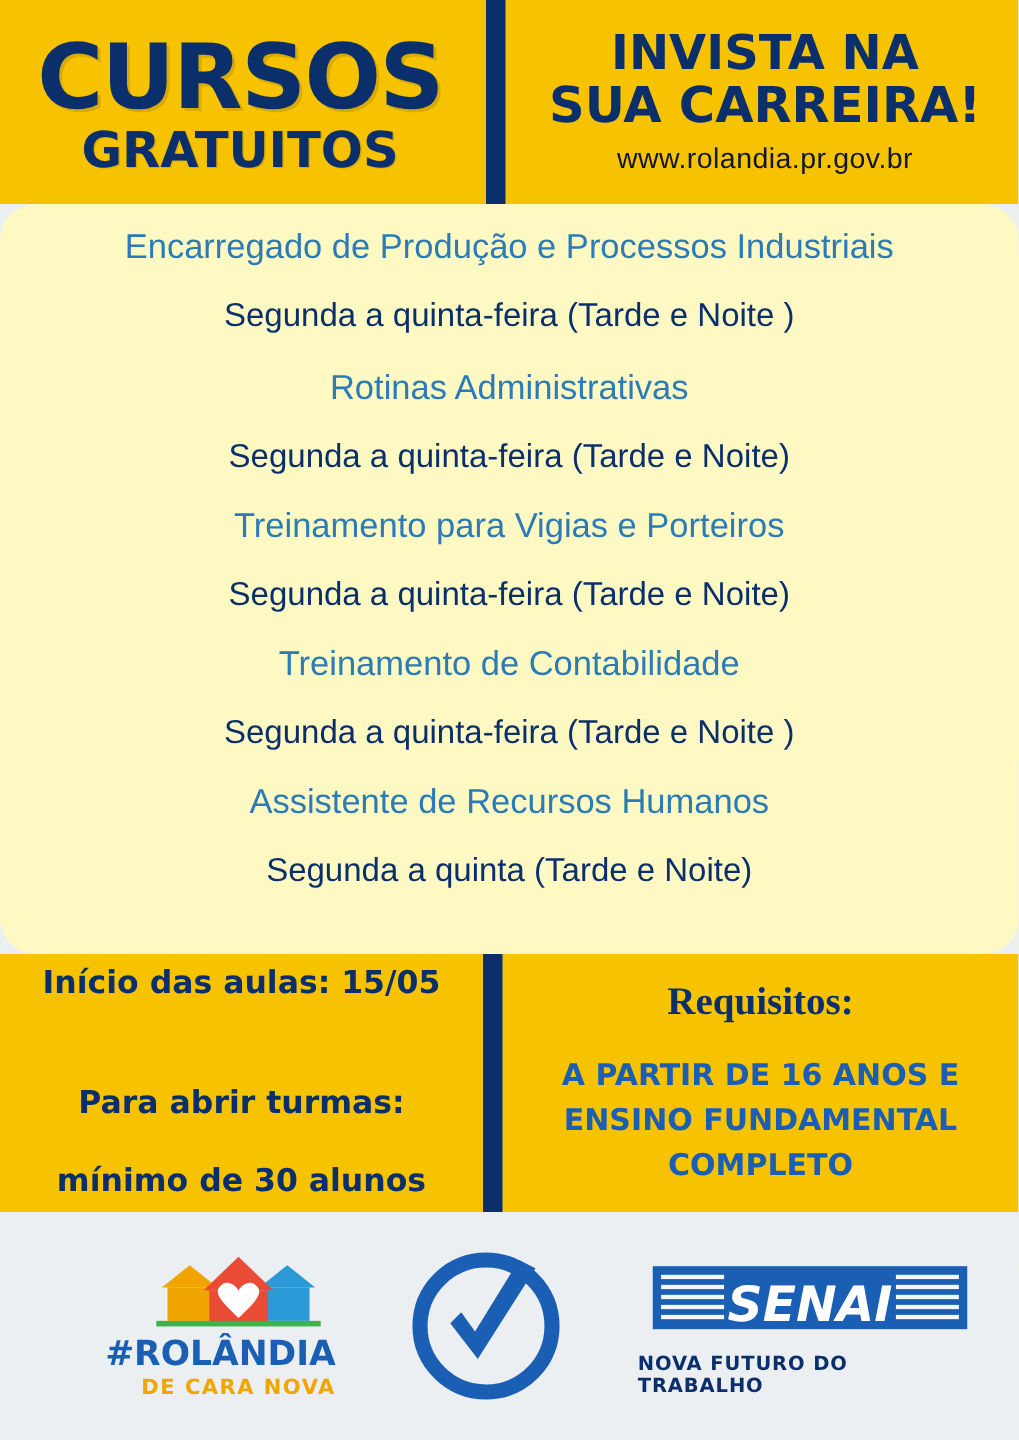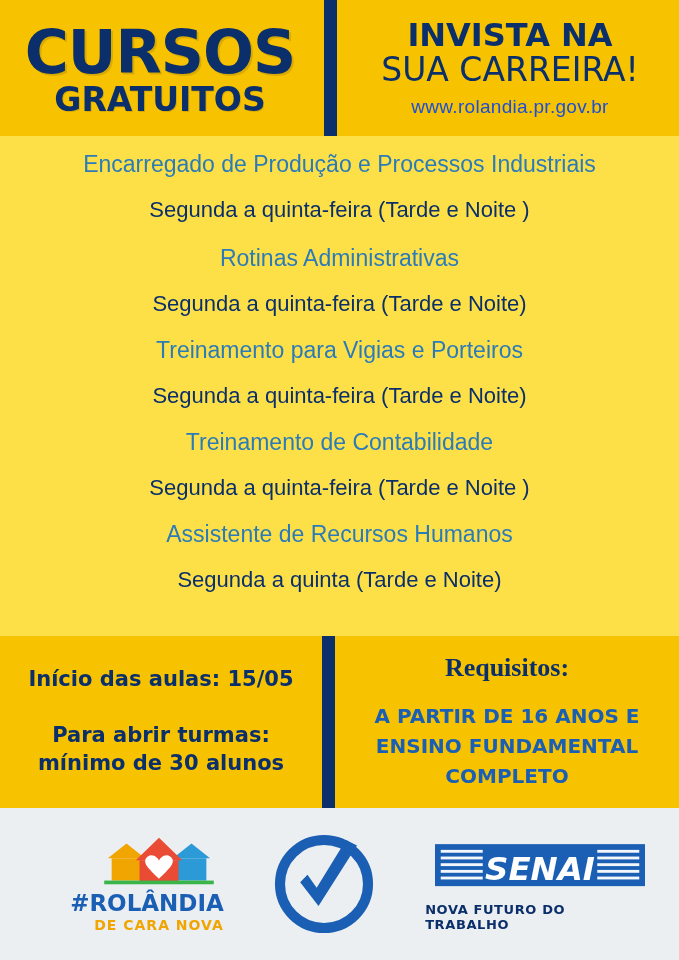--- a/index.html
+++ b/index.html
@@ -73,43 +73,44 @@
   .invista {
     font-family: "DejaVu Sans", sans-serif;
     font-weight: bold;
     font-size: 32px;
     line-height: 34px;
     color: #0b2f6b;
     letter-spacing: 0px;
   }
   .carreira {
     font-family: "DejaVu Sans", sans-serif;
-    font-weight: normal;
+    font-weight: bold;
     font-size: 33px;
     line-height: 36px;
     color: #0b2f6b;
     letter-spacing: 0px;
     white-space: nowrap;
   }
   .site {
     margin-top: 8px;
     font-family: "Liberation Sans", sans-serif;
     font-size: 19px;
-    color: #1d4ed8;
+    color: #0f172a;
     letter-spacing: 0.3px;
   }
 
   
   .courses {
     flex: 1 1 auto;
-    background: #fde047;
+    background: #fef9c3;
     padding: 14px 10px 4px 10px;
     display: flex;
     flex-direction: column;
     justify-content: flex-start;
+    border-radius: 24px;
   }
   .course {
     text-align: center;
     margin-bottom: 18px;
   }
   .course:first-child { margin-bottom: 20px; }
   .course-title {
     font-family: "Liberation Sans", sans-serif;
     font-size: 23px;
     line-height: 29px;
@@ -135,20 +136,21 @@
     align-items: stretch;
   }
   .info-left {
     width: 322px;
     display: flex;
     flex-direction: column;
     justify-content: center;
     align-items: center;
     padding: 0 14px;
     text-align: center;
+    gap: 24px;
   }
   .info-start {
     font-family: "DejaVu Sans", sans-serif;
     font-weight: bold;
     font-size: 21px;
     color: #0b2f6b;
     letter-spacing: 0px;
     margin-bottom: 30px;
   }
   .info-min-1, .info-min-2 {

